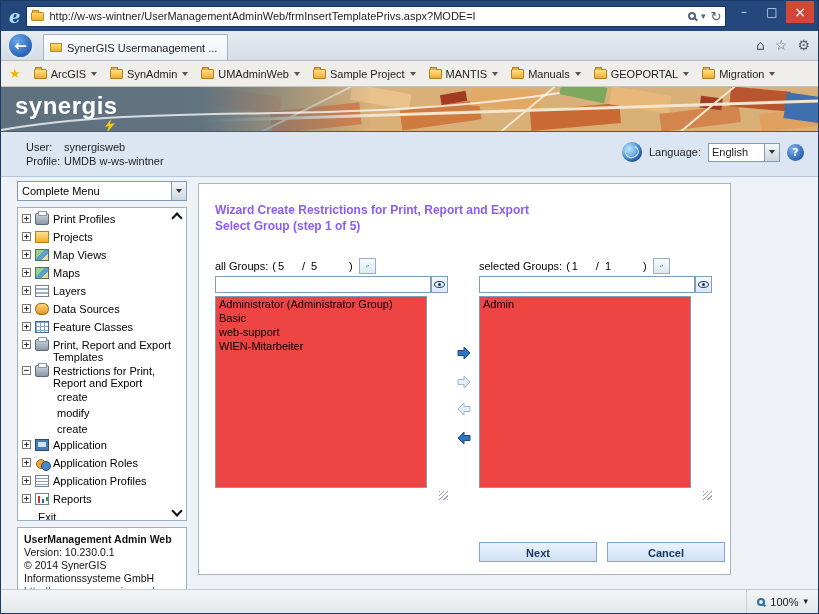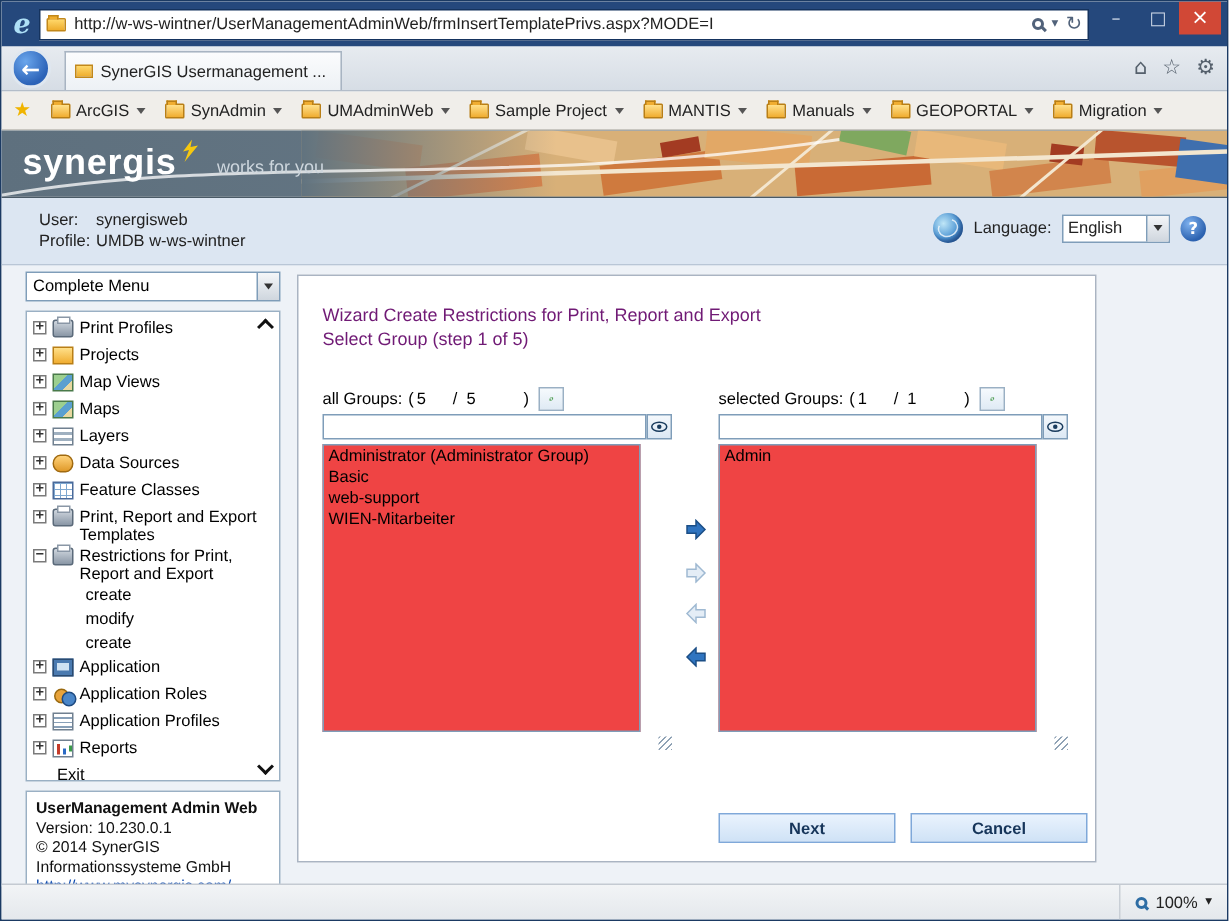--- a/index.html
+++ b/index.html
@@ -41,21 +41,21 @@
   .fav-item{display:flex;align-items:center;gap:4px;cursor:default;}
   .fold-ico{width:13px;height:10px;background:linear-gradient(#ffe08a,#f0ad31);border:1px solid #b97f16;border-radius:1px;position:relative;flex:0 0 auto;}
   .fold-ico::before{content:"";position:absolute;left:0;top:-3px;width:5px;height:2px;background:#f0ad31;border:1px solid #b97f16;border-bottom:none;}
   .dd-caret{width:0;height:0;border-left:3px solid transparent;border-right:3px solid transparent;border-top:4px solid #555;margin-left:1px;}
 
   
   .banner{position:absolute;left:0;top:86px;width:100%;height:45px;background:linear-gradient(90deg,#5e707e,#6c7d8a);border-bottom:1px solid #4a5a66;overflow:hidden;}
   .map-art{position:absolute;left:200px;top:0;width:619px;height:45px;}
   .map-fade{position:absolute;left:200px;top:0;width:170px;height:45px;background:linear-gradient(90deg,#61737f,rgba(97,115,127,0));}
   .swoosh{position:absolute;left:0;top:0;width:100%;height:45px;pointer-events:none;}
-  .logo-wrap{position:absolute;left:14px;top:6px;display:flex;align-items:flex-end;z-index:3;}
+  .logo-wrap{position:absolute;left:14px;top:6px;display:flex;align-items:flex-end;z-index:3;flex-direction:column;}
   .logo-text{color:#fff;font-size:24px;font-weight:bold;letter-spacing:.5px;line-height:26px;}
   .spark{margin:0 2px 14px 2px;}
   .tagline{color:#cdd6dd;font-size:12px;margin:0 0 4px 10px;white-space:nowrap;}
 
   
   .userbar{position:absolute;left:0;top:131px;width:100%;height:45px;background:#dce6f2;border-bottom:1px solid #b9c6d6;font-size:11px;color:#222;}
   .u-lines{position:absolute;left:25px;top:8px;line-height:14px;}
   .u-label{display:inline-block;min-width:38px;}
   .lang-cluster{position:absolute;right:14px;top:10px;display:flex;align-items:center;gap:7px;}
   .globe-ico{width:20px;height:20px;border-radius:50%;background:radial-gradient(circle at 35% 35%,#bfe6f7,#4d96d4 55%,#1b5a96);position:relative;box-shadow:inset -2px -2px 3px rgba(0,0,60,.35);}
@@ -103,21 +103,21 @@
   .ti-report::before{content:"";position:absolute;left:2px;bottom:1px;width:2px;height:7px;background:#c43b2a;}
   .ti-report::after{content:"";position:absolute;left:6px;bottom:1px;width:2px;height:4px;background:#2a6ac4;box-shadow:4px -2px 0 #3a9a4a;}
 
   
   .aboutbox{margin-top:6px;background:#fff;border:1px solid #9ab0c4;padding:5px 6px;font-size:10.5px;line-height:13px;color:#111;}
   .aboutbox .b{font-weight:bold;}
   .aboutbox a{color:#0645ad;text-decoration:underline;}
 
   
   .panel{position:absolute;left:197px;top:6px;width:533px;height:392px;background:#fff;border:1px solid #aab4c2;}
-  .wz-title{position:absolute;left:16px;top:18px;font-size:12px;font-weight:normal;color:#701a75;line-height:16px;}
+  .wz-title{position:absolute;left:16px;top:18px;font-size:12px;font-weight:bold;color:#8b5cf6;line-height:16px;}
   .grp-label{position:absolute;top:74px;font-size:11px;color:#000;display:flex;align-items:center;}
   .grp-label .open{margin-left:4px;}
   .grp-label .cnt{display:inline-block;min-width:24px;margin-left:2px;}
   .grp-label .sep{margin-right:4px;}
   .grp-label .close{margin-left:14px;}
   .grp-left{left:16px;} .grp-right{left:280px;}
   .refresh-btn{margin-left:6px;width:17px;height:16px;border:1px solid #9ab0c4;background:linear-gradient(#f6fafd,#dfeaf4);display:inline-flex;align-items:center;justify-content:center;}
   .filter-input{position:absolute;top:92px;height:17px;border:1px solid #7f9db9;font-size:11px;padding:1px 3px;font-family:"Liberation Sans",sans-serif;}
   .fi-left{left:16px;width:216px;} .fi-right{left:280px;width:216px;}
   .eye-btn{position:absolute;top:92px;width:17px;height:17px;border:1px solid #7f9db9;background:linear-gradient(#f4f8fc,#dce8f4);display:flex;align-items:center;justify-content:center;padding:0;}

